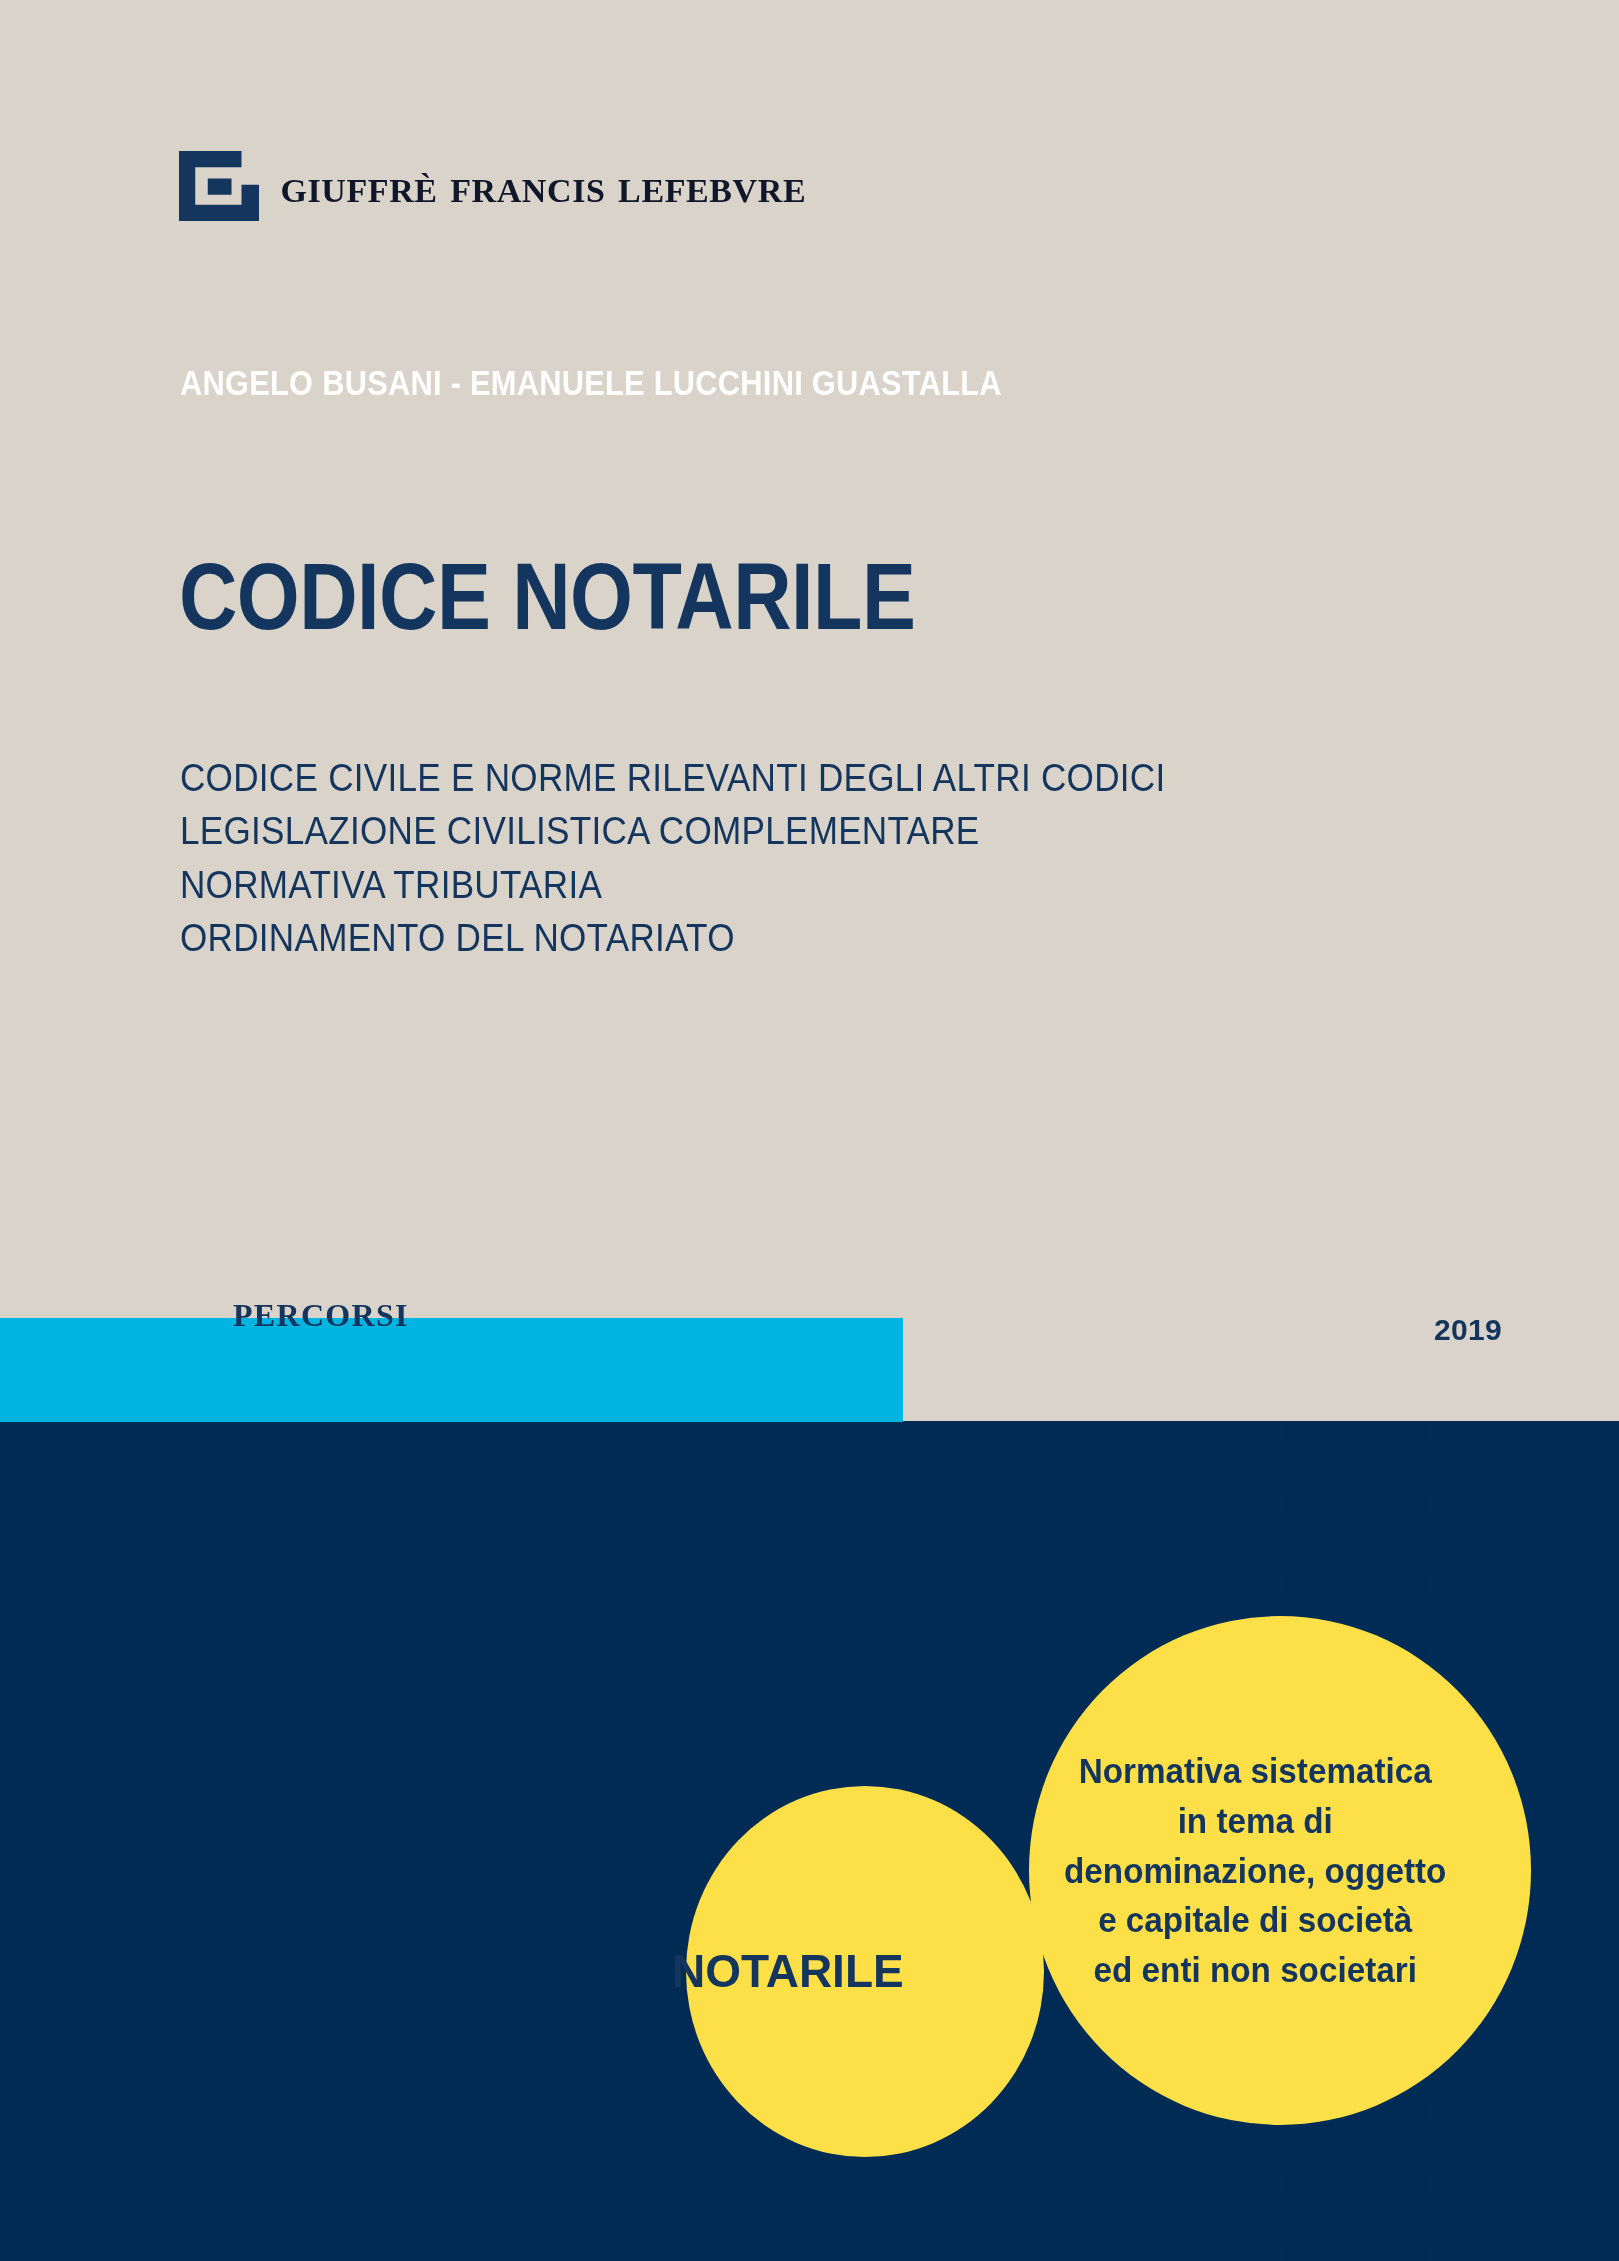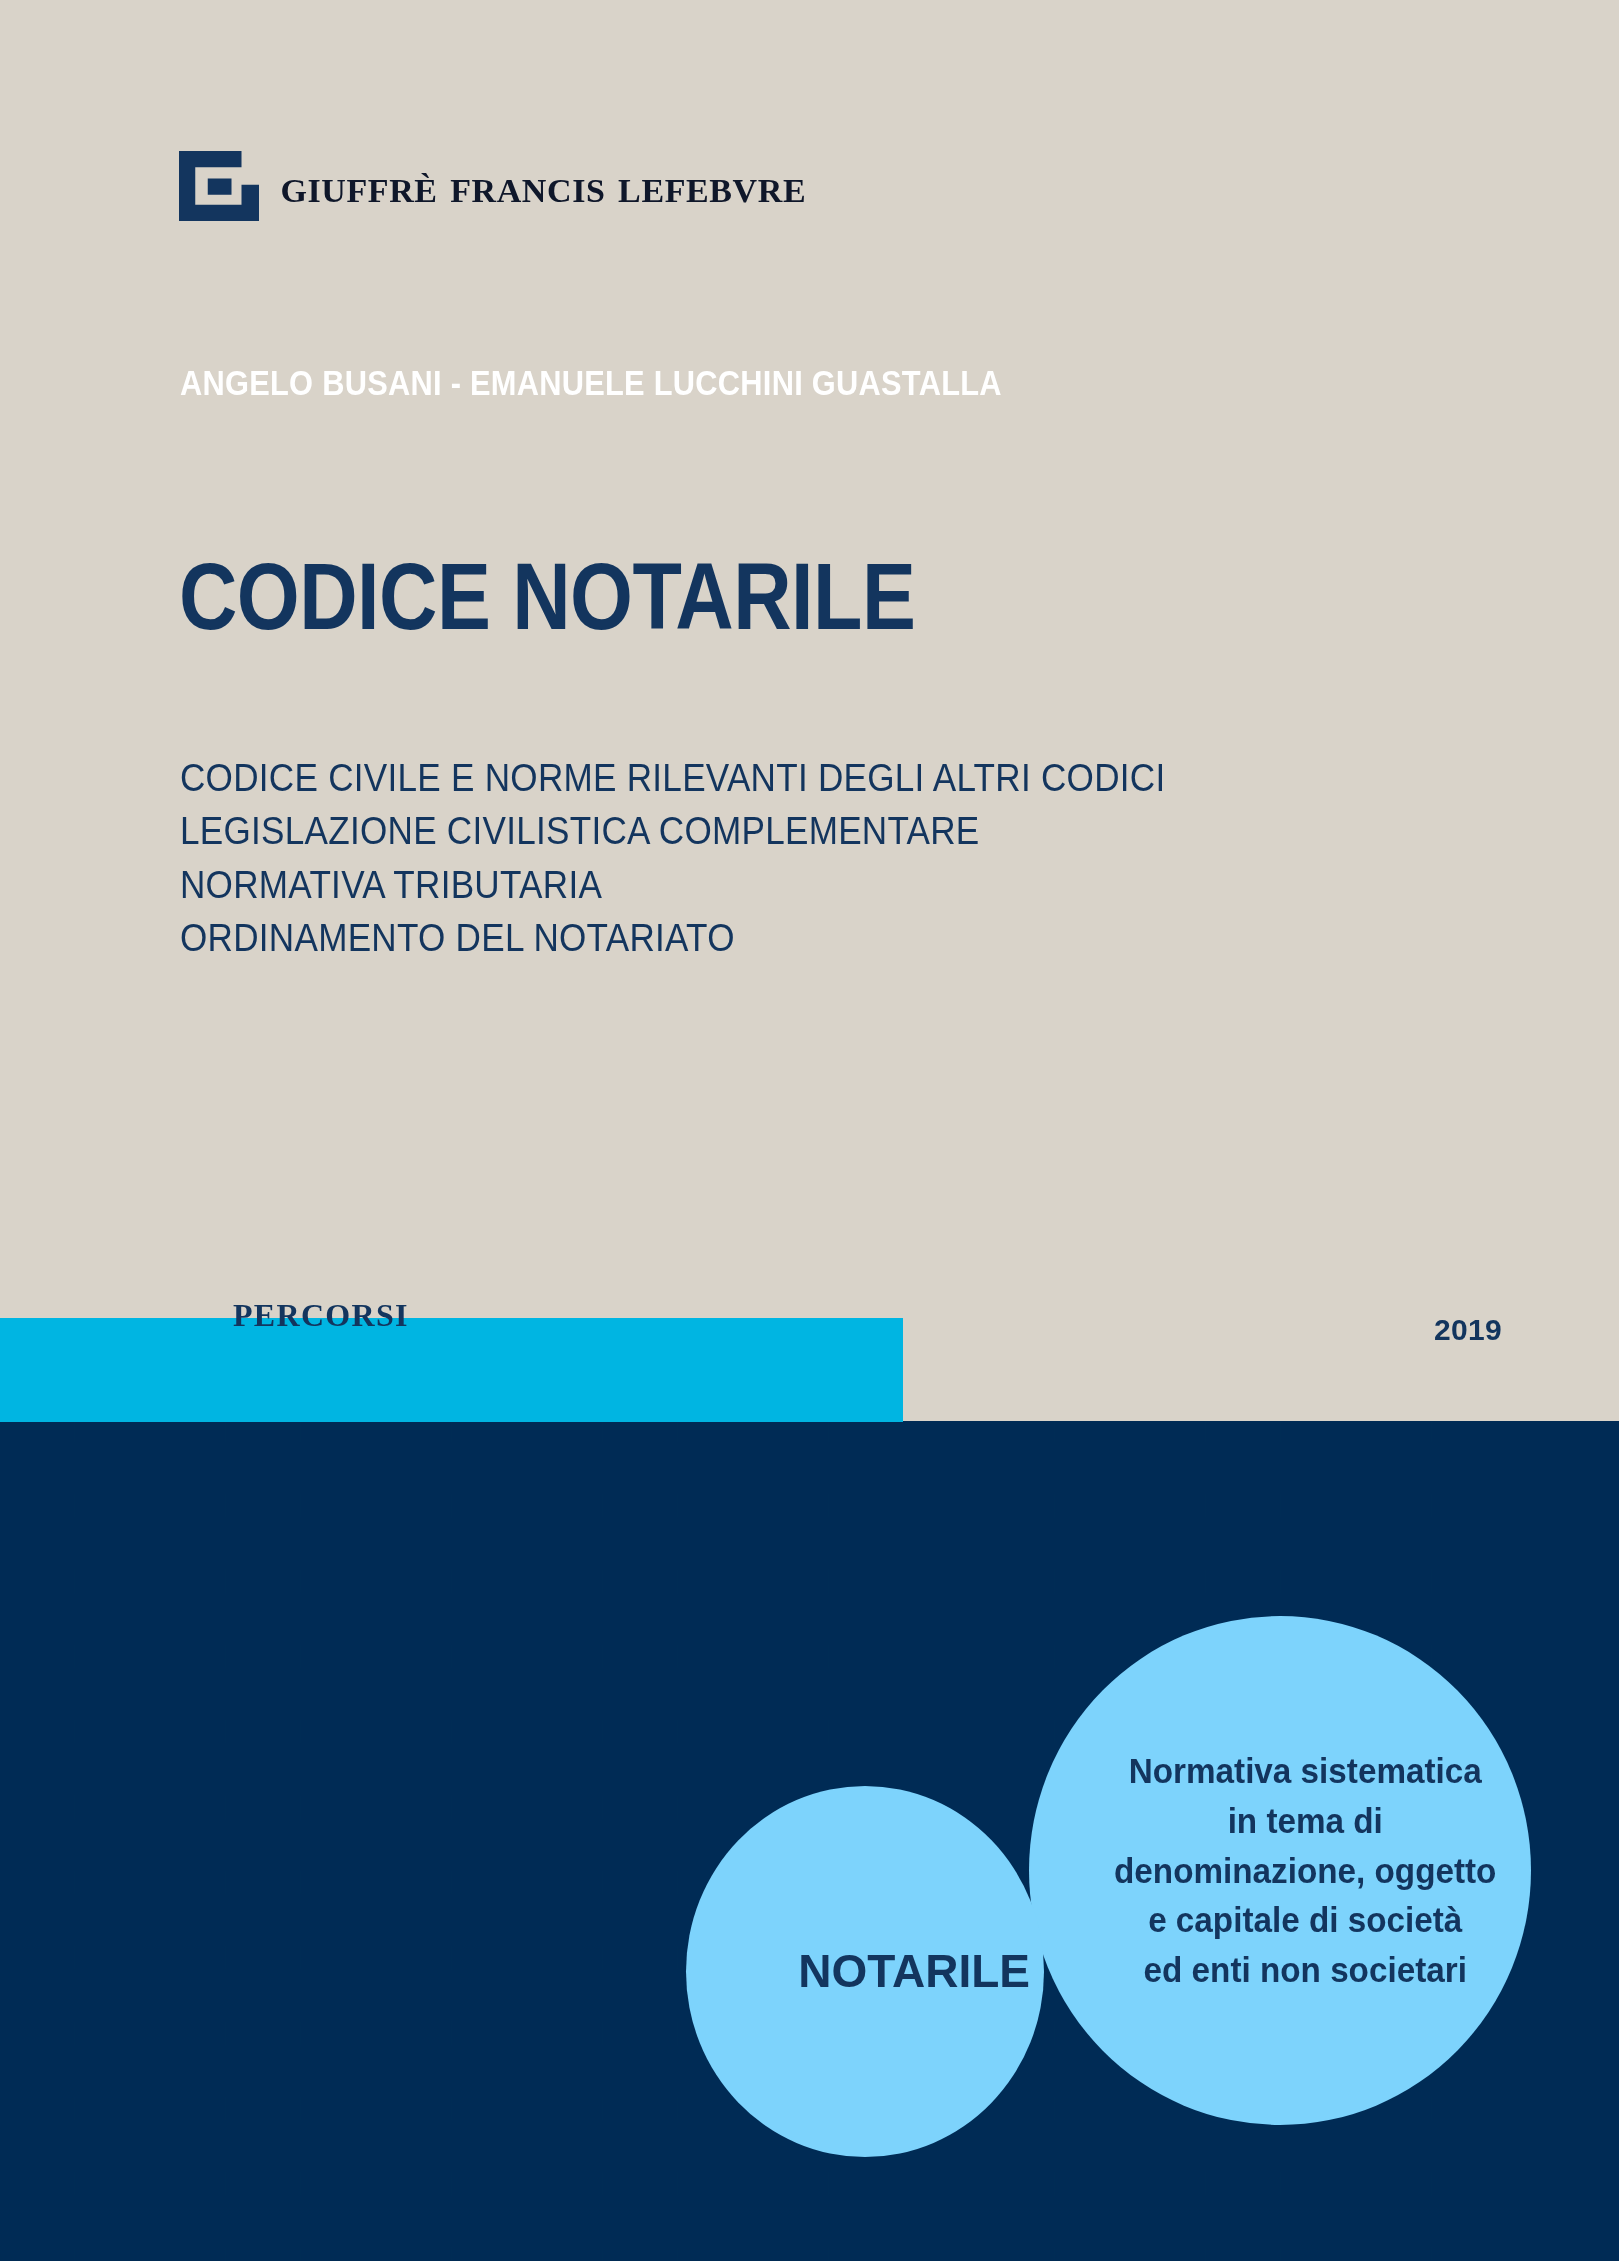--- a/index.html
+++ b/index.html
@@ -151,25 +151,25 @@
     font-weight: 700;
     font-variant: small-caps;
     text-transform: lowercase;
     letter-spacing: 1.3px;
     margin-left: 48px;
   }
 
   
   .bubble {
     position: absolute;
-    background: #7dd3fc;
+    background: #fde047;
     border-radius: 50%;
     display: flex;
     align-items: center;
-    justify-content: flex-end;
+    justify-content: flex-start;
     text-align: center;
     color: #13355E;
   }
   .bubble-left {
     left: 686px;
     top: 1786px;
     width: 358px;
     height: 371px;
   }
   .bubble-right {

